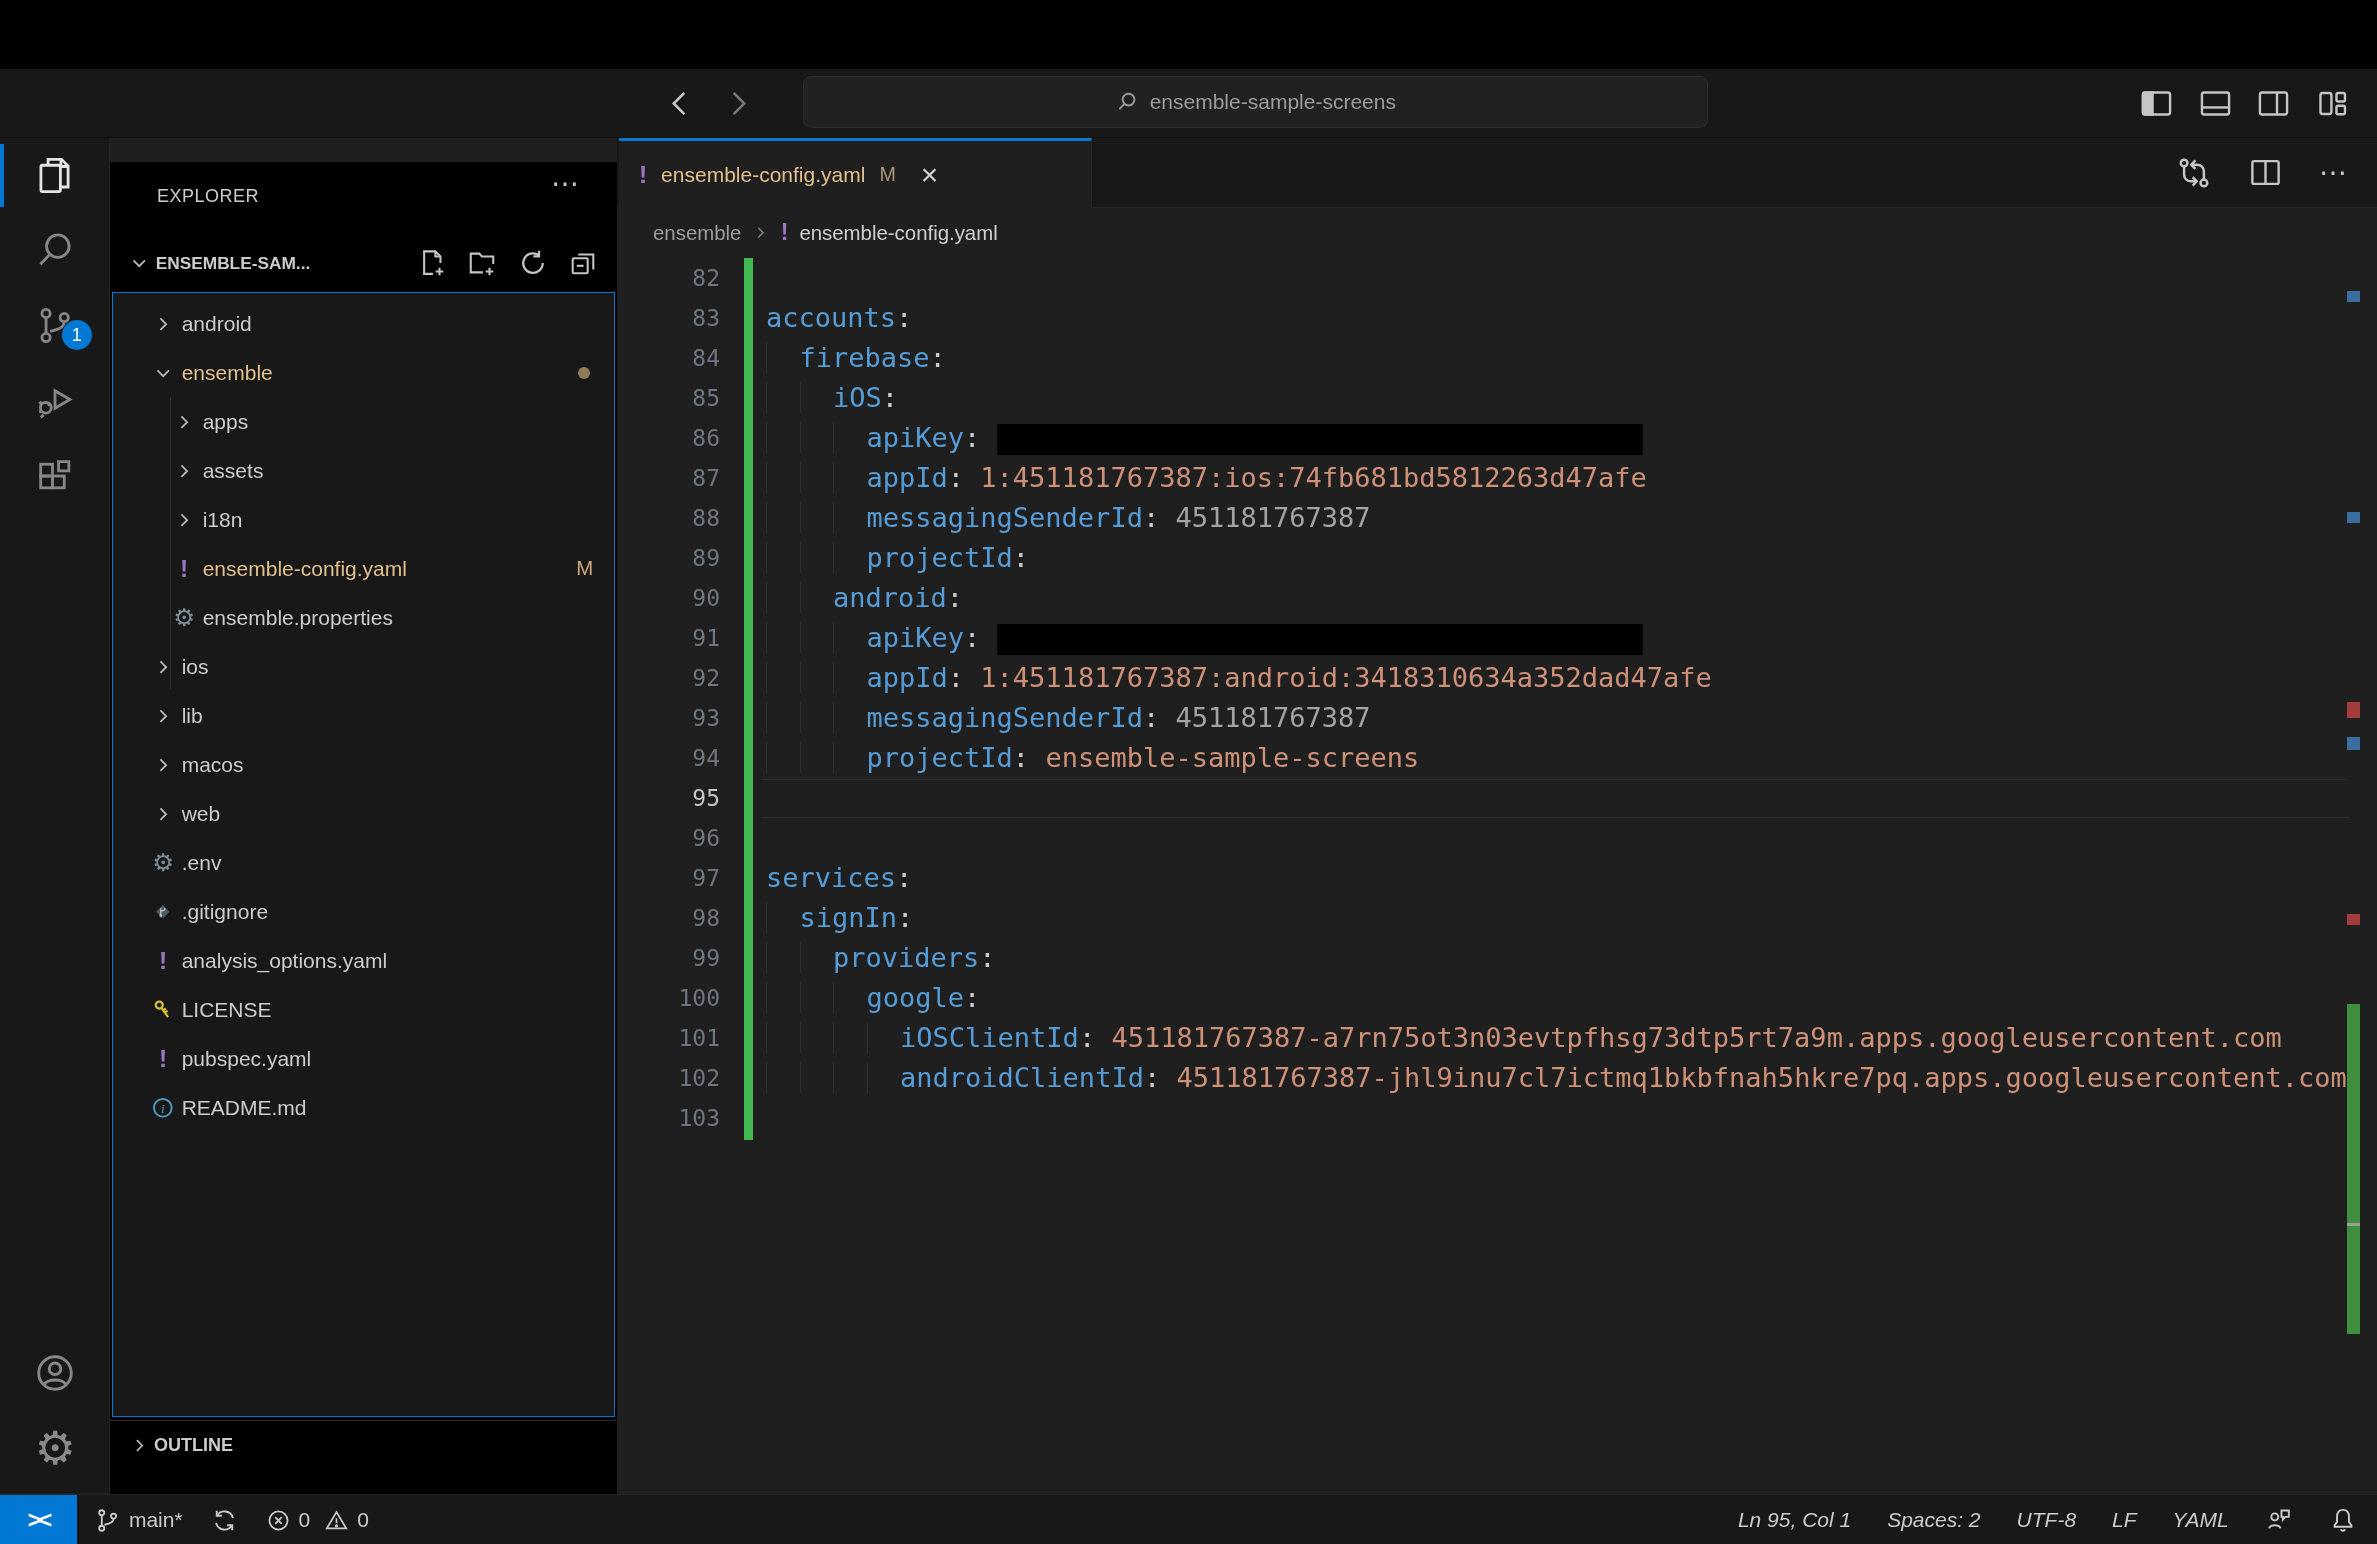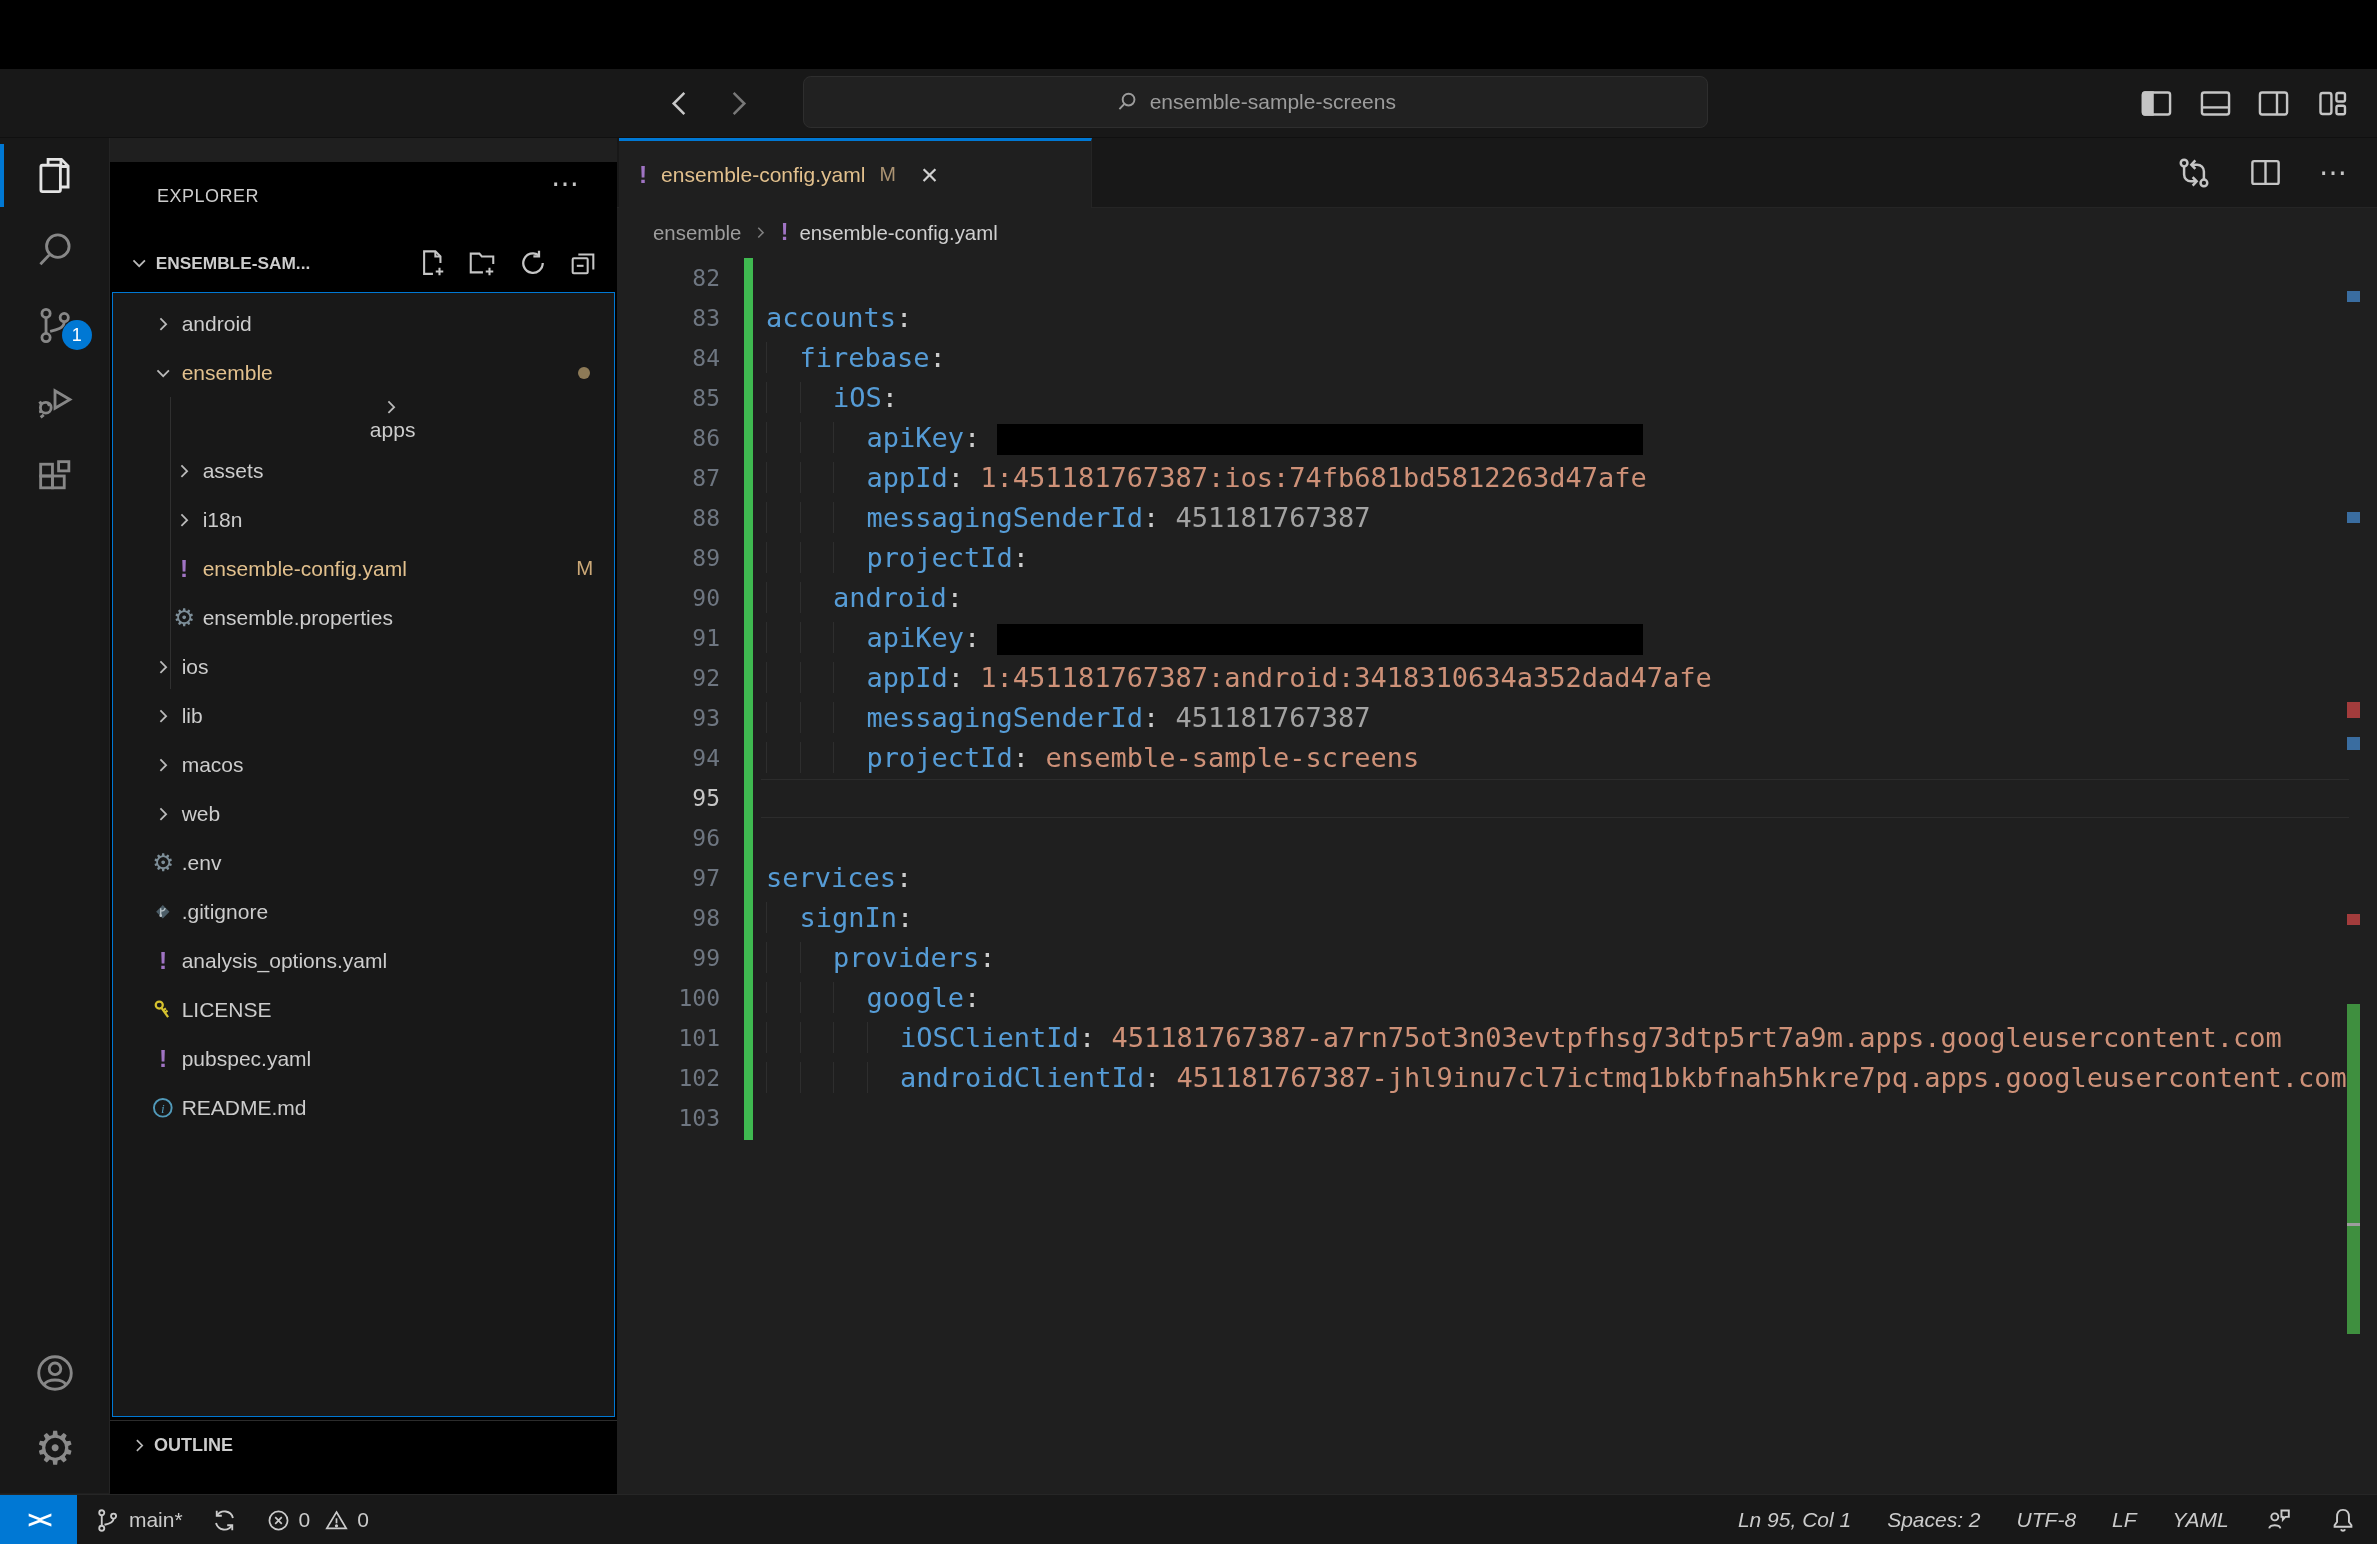--- a/index.html
+++ b/index.html
@@ -272,21 +272,21 @@
           </div>
           <div class="tree-row" style="padding-left: 35px;">
             <span class="slot">
               <svg width="20.4" height="20.4" viewBox="0 0 16 16" fill="none" stroke="#bababa" stroke-width="1.4">
                 <path d="M3.5 5.8 8 10.3l4.5-4.5"></path>
               </svg>
             </span>
             <span class="lbl mod">ensemble</span>
             <span class="badge-dot"></span>
           </div>
-          <div class="tree-row" style="padding-left: 56px; flex-direction: column;">
+          <div class="tree-row" style="padding-left: 56px;">
             <span class="slot">
               <svg width="20.4" height="20.4" viewBox="0 0 16 16" fill="none" stroke="#bababa" stroke-width="1.4">
                 <path d="M5.8 3.5 10.3 8l-4.5 4.5"></path>
               </svg>
             </span>
             <span class="lbl">apps</span>
           </div>
           <div class="tree-row" style="padding-left: 56px;">
             <span class="slot">
               <svg width="20.4" height="20.4" viewBox="0 0 16 16" fill="none" stroke="#bababa" stroke-width="1.4">

